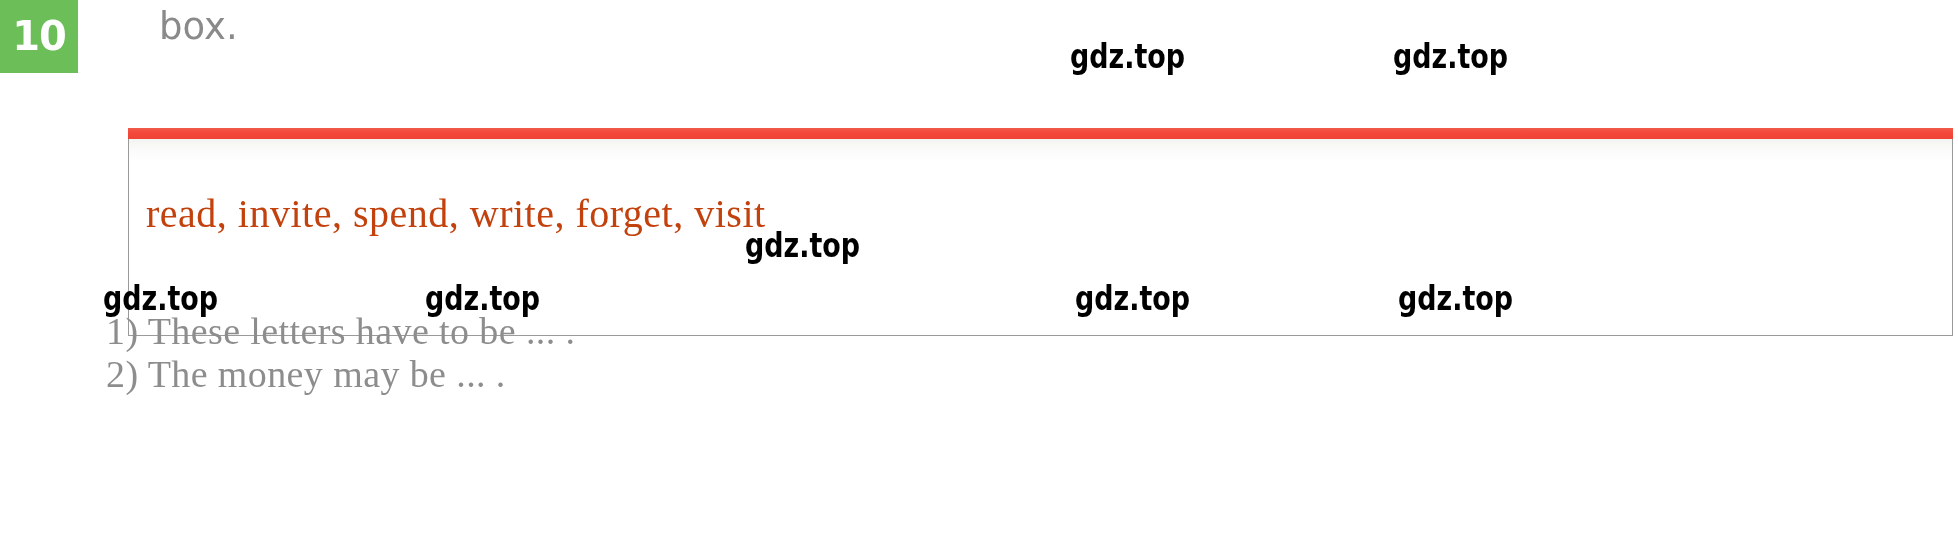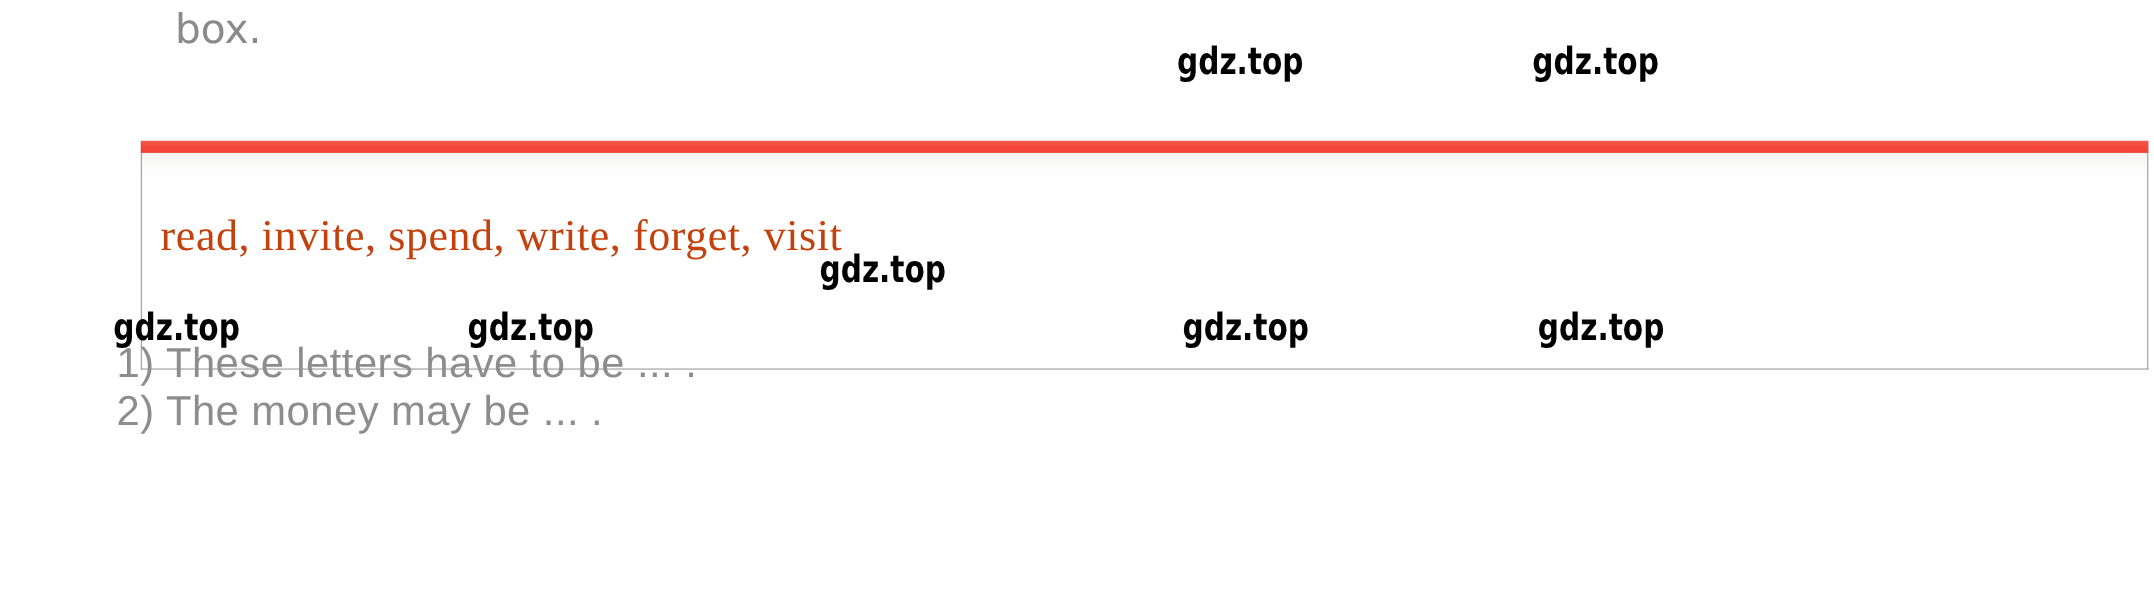--- a/index.html
+++ b/index.html
@@ -101,21 +101,21 @@
     letter-spacing: 0.5px;
     white-space: nowrap;
   }
 
   
   .sentences {
     position: absolute;
     left: 106px;
     top: 310px;
     color: #8d8d8d;
-    font-family: Liberation Sans, sans-serif;
+    font-family: Liberation Serif, serif;
     font-size: 38px;
     line-height: 43px;
     white-space: nowrap;
   }
   .sentence {
     display: block;
     letter-spacing: 0.4px;
   }
 
   
@@ -129,20 +129,23 @@
     white-space: nowrap;
     transform: scaleX(0.88);
     transform-origin: left center;
   }
 </style>
 </head>
 <body>
 
 <div id="page">
 
+  <div class="badge">
+    <span class="badge-label">10</span>
+  </div>
 
   <div class="instruction">
     <span class="line2">box.</span>
   </div>
 
   <div class="wordbox"></div>
   <div class="wordbox-topbar"></div>
   <div class="wordbox-words">read, invite, spend, write, forget, visit</div>
 
   <div class="sentences">

